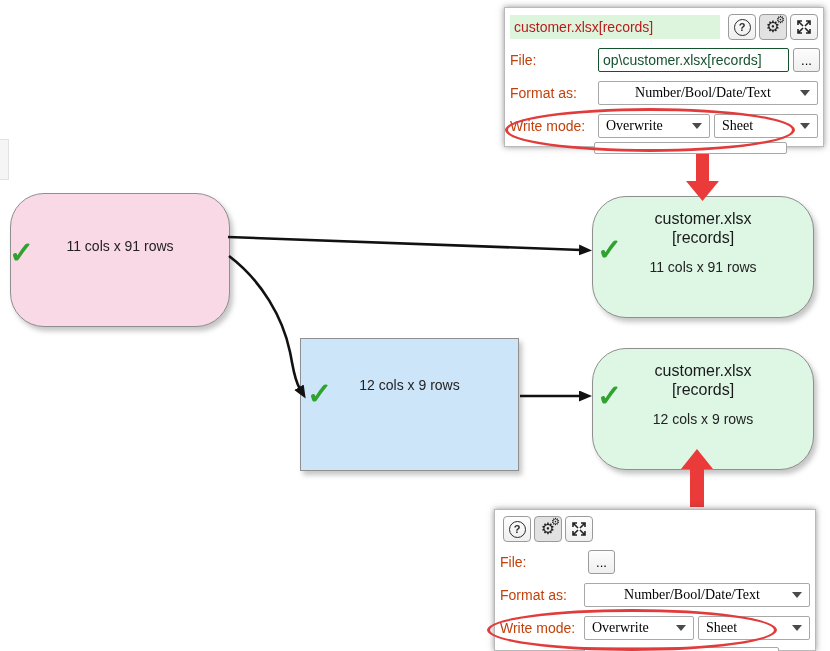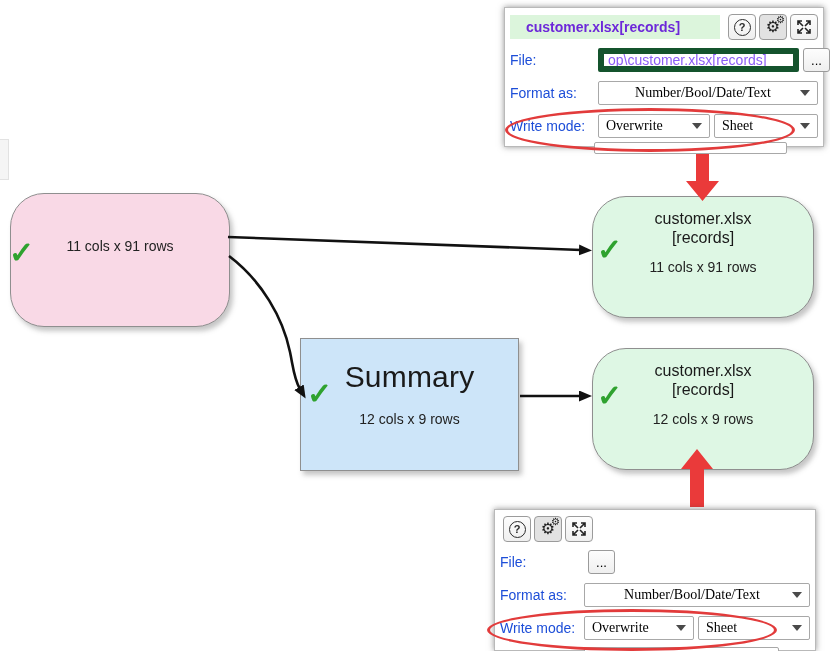--- a/index.html
+++ b/index.html
@@ -27,32 +27,32 @@
   #node-summary .subtitle{margin-top:11px;}
 
   
   #connector-layer{position:absolute;left:0;top:0;width:830px;height:651px;pointer-events:none;z-index:5;}
 
   
   .panel{position:absolute;background:#fff;border:1px solid #b9b9b9;z-index:10;
          box-shadow:0 0 6px rgba(40,40,40,.5);padding:6px 5px 4px 5px;box-sizing:border-box;}
   .panel .row{display:flex;align-items:center;height:26px;margin-bottom:7px;}
   .panel .titlebar{background:#dcf5dc;flex:1;height:24px;display:flex;align-items:center;
-                   padding-left:16px;font-weight:700;font-size:14px;color:#6d28d9;margin-right:5px;}
+                   padding-left:4px;font-weight:400;font-size:14px;color:#b91c1c;margin-right:5px;}
   .tool-btn{width:26px;height:24px;margin-left:3px;border:1px solid #9b9b9b;border-radius:4px;
             background:linear-gradient(#fdfdfd,#efefef);display:flex;align-items:center;justify-content:center;
             flex:0 0 auto;position:relative;}
   .tool-btn.pressed{background:#e2e2e2;}
   .help-glyph{width:17px;height:17px;border:1.7px solid #2b2b2b;border-radius:50%;
               display:flex;align-items:center;justify-content:center;font-size:11px;font-weight:700;color:#2b2b2b;box-sizing:border-box;}
   .gear-glyph{font-size:16px;line-height:1;color:#1f1f1f;}
   .gear-glyph .gear-small{position:absolute;font-size:10px;top:0px;right:1px;color:#1f1f1f;}
-  .lbl{font-size:14px;color:#1d4ed8;flex:0 0 auto;}
-  .field{border:6px solid #14532d;border-radius:2px;background:#fff;height:24px;box-sizing:border-box;
-         font-size:14px;color:#8b5cf6;font-family:"Liberation Sans",sans-serif;}
+  .lbl{font-size:14px;color:#c2410c;flex:0 0 auto;}
+  .field{border:1px solid #14532d;border-radius:2px;background:#fff;height:24px;box-sizing:border-box;
+         font-size:14px;color:#14532d;font-family:"Liberation Sans",sans-serif;}
   input.field{padding:0 4px;white-space:nowrap;overflow:hidden;}
   .combo{border:1px solid #a8a8a8;border-radius:2px;background:#fff;height:24px;box-sizing:border-box;
          display:flex;align-items:center;padding:0 7px;font-size:14px;color:#000;}
   .combo .val{white-space:nowrap;overflow:hidden;font-family:Liberation Serif, serif;}
   .combo .val.centered{flex:1;text-align:center;}
   .caret{width:0;height:0;border-left:5px solid transparent;border-right:5px solid transparent;
          border-top:6px solid #4a4a4a;margin-left:auto;flex:0 0 auto;}
   .browse-btn{width:27px;height:24px;margin-left:4px;border:1px solid #9b9b9b;border-radius:3px;
               background:linear-gradient(#fdfdfd,#efefef);font-size:13px;display:flex;align-items:flex-end;
               justify-content:center;padding-bottom:3px;box-sizing:border-box;flex:0 0 auto;}
@@ -82,21 +82,20 @@
 
   <div class="node" id="node-records">
     <span class="check" style="left:4px;top:38px;">✓</span>
     <div class="title2">customer.xlsx</div>
     <div class="title2">[records]</div>
     <div class="subtitle">11 cols x 91 rows</div>
   </div>
 
   <div class="node" id="node-transform">
     <span class="check" style="left:6px;top:40px;">✓</span>
-    <div class="title">Summary</div>
     <div class="subtitle">12 cols x 9 rows</div>
   </div>
 
   <div class="node" id="node-summary">
     <span class="check" style="left:4px;top:32px;">✓</span>
     <div class="title2">customer.xlsx</div>
     <div class="title2">[records]</div>
     <div class="subtitle">12 cols x 9 rows</div>
   </div>
 

